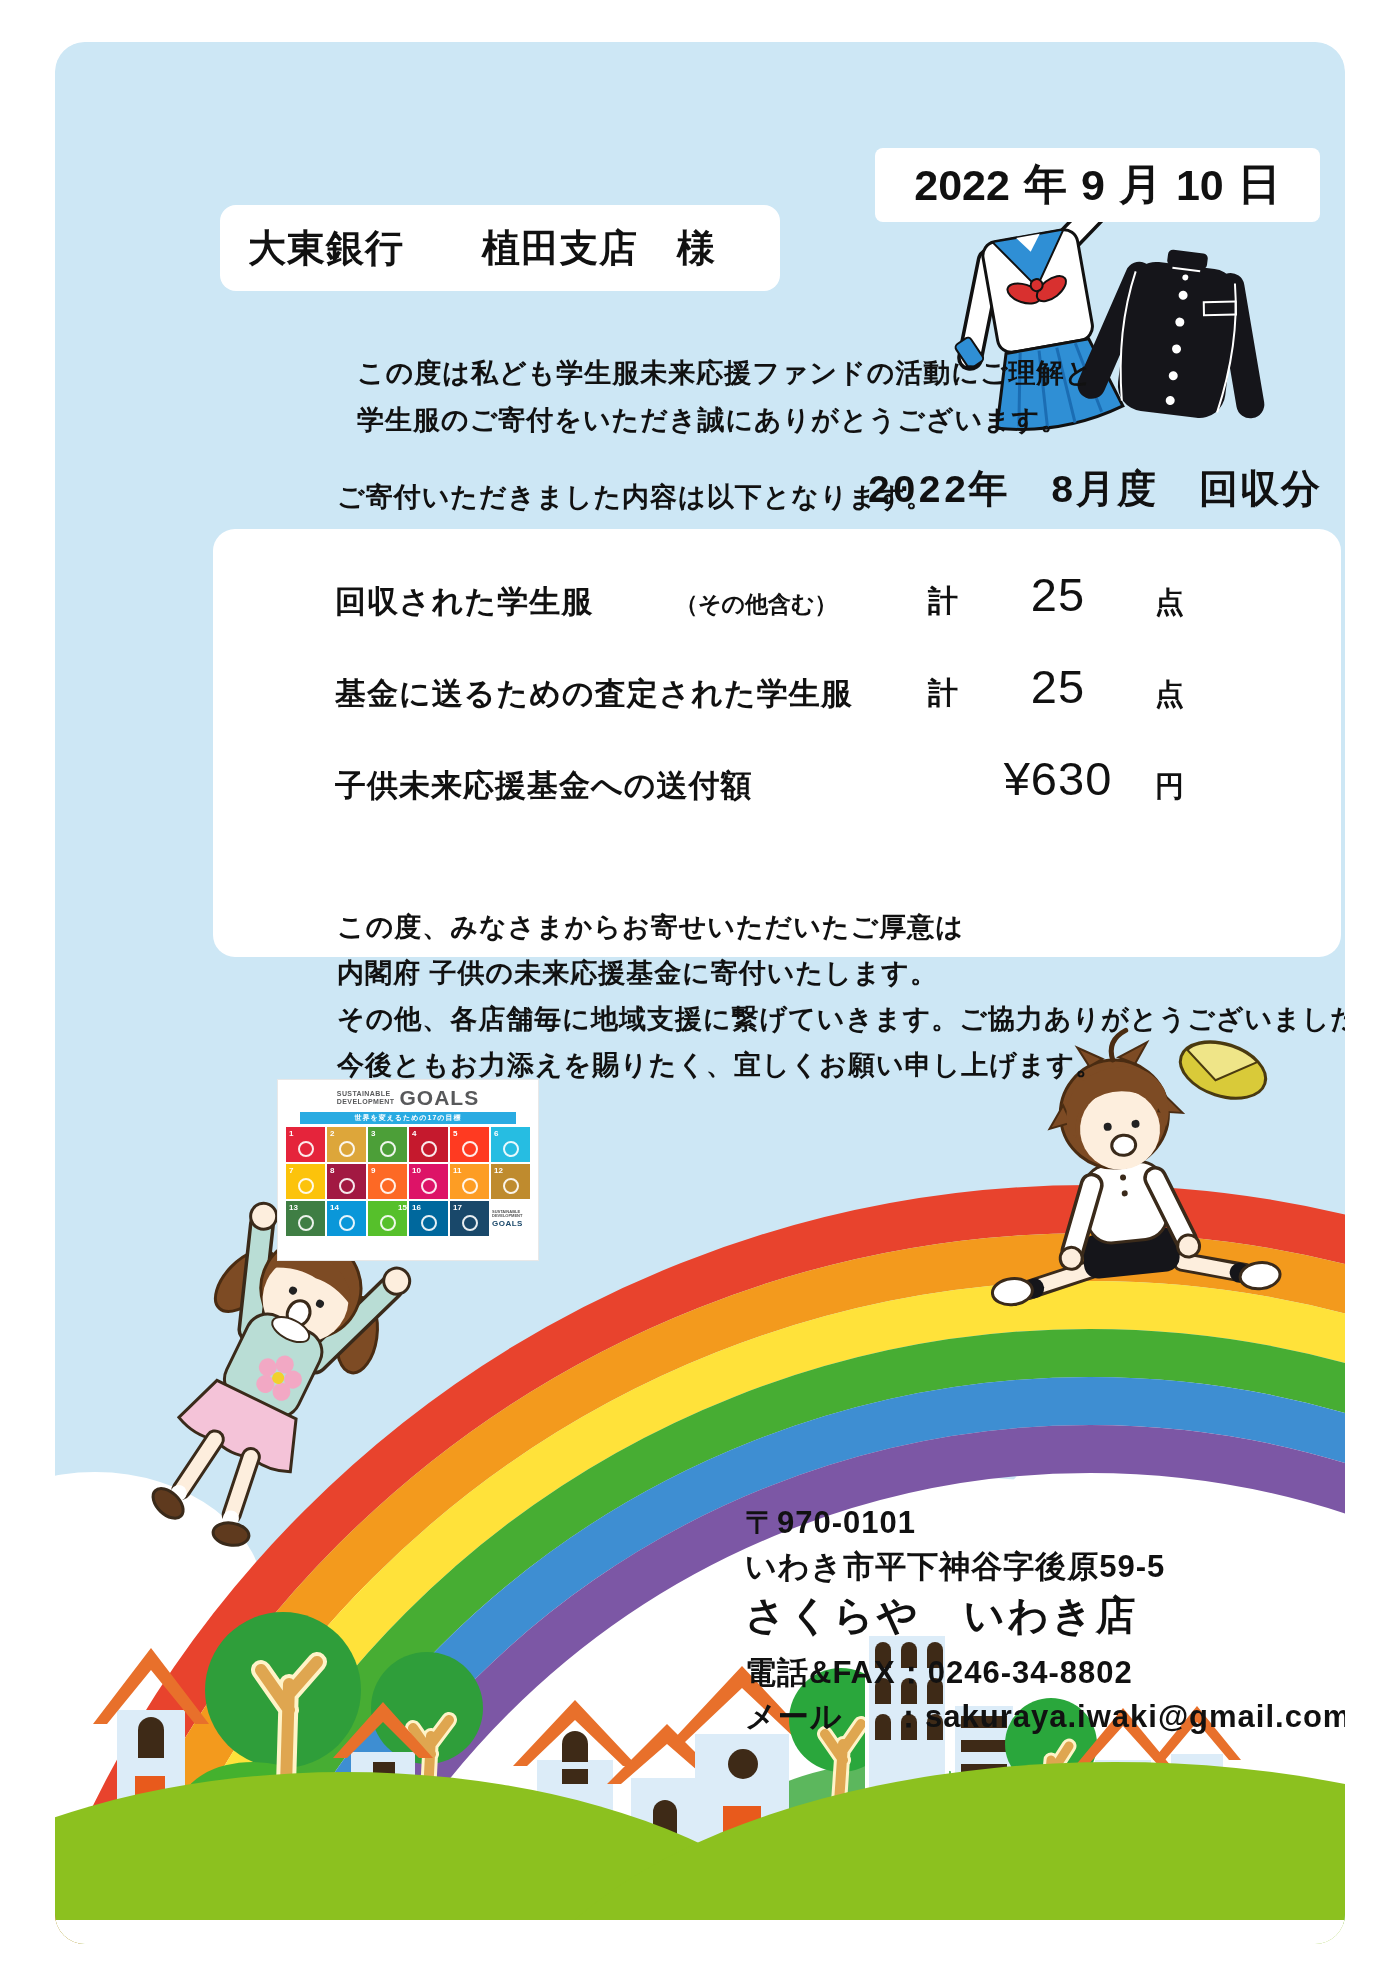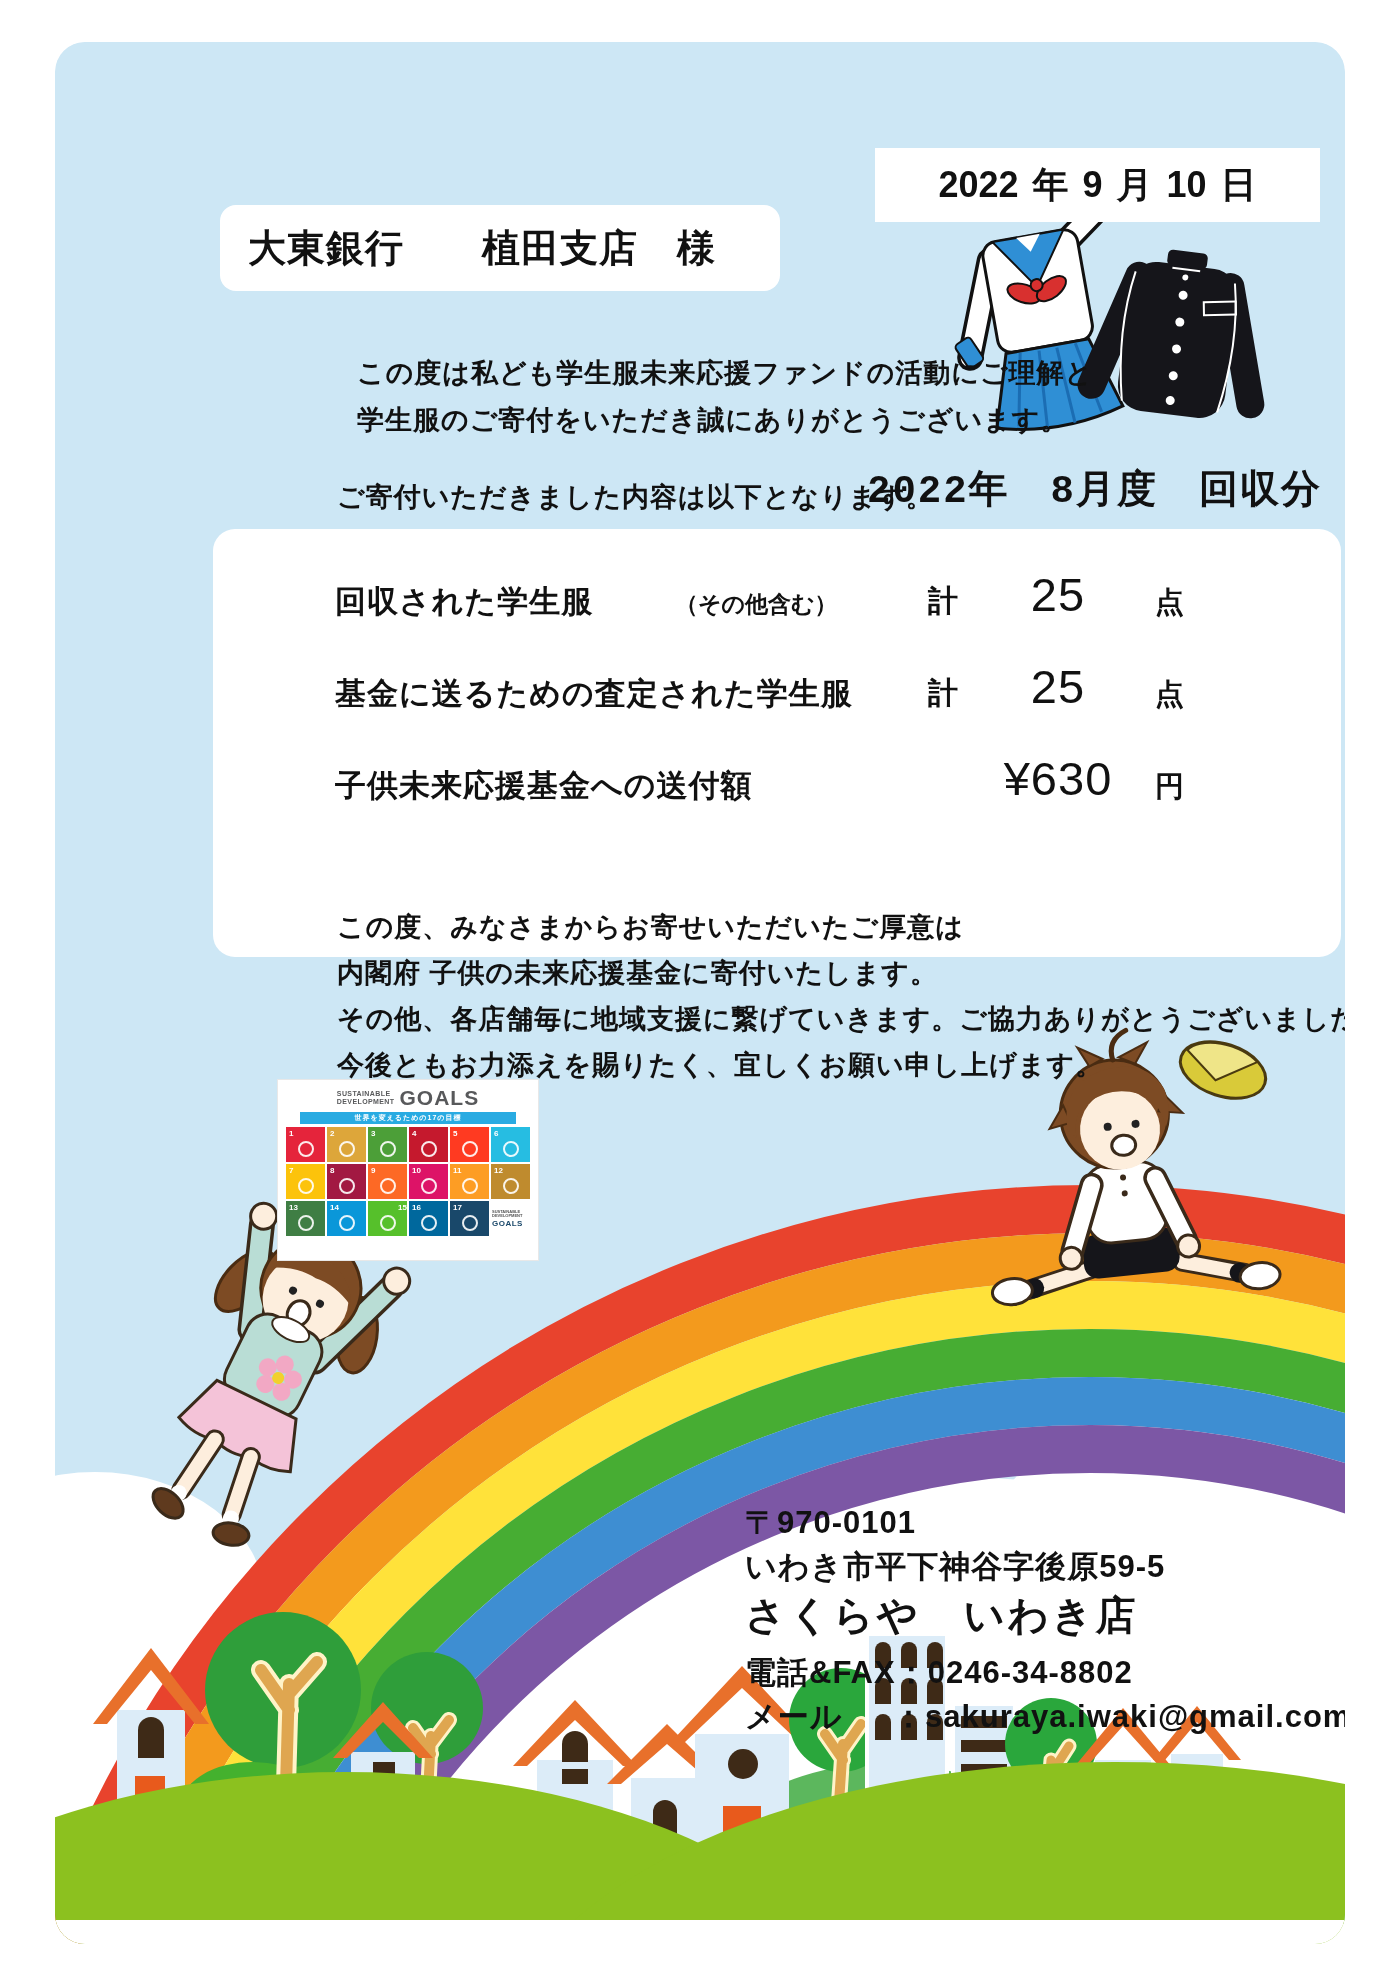--- a/index.html
+++ b/index.html
@@ -4,21 +4,21 @@
 <style>
   html,body{margin:0;padding:0;background:#ffffff;}
   .page{position:relative;width:1400px;height:1979px;background:#ffffff;overflow:hidden;
         font-family:"Liberation Sans","DejaVu Sans",sans-serif;color:#111;}
   .panel{position:absolute;left:55px;top:42px;width:1290px;height:1902px;border-radius:30px;overflow:hidden;background:#ffffff;}
   .scene{position:absolute;left:0;top:0;width:1290px;height:1902px;}
   .abs{position:absolute;}
   .whitebox{background:#ffffff;border-radius:16px;}
   .jp{font-weight:700;letter-spacing:1px;}
   
-  .datebox{left:820px;top:106px;width:445px;height:74px;border-radius:0;display:flex;align-items:center;justify-content:center;gap:14px;font-size:36px;font-weight:600;z-index:5;}
+  .datebox{left:820px;top:106px;width:445px;height:74px;border-radius:8px;display:flex;align-items:center;justify-content:center;gap:14px;font-size:43px;font-weight:600;z-index:5;}
   .datebox span{display:inline-block;}
   
   .recipient{left:165px;top:163px;width:560px;height:86px;border-radius:16px;display:flex;align-items:center;padding-left:28px;box-sizing:border-box;font-size:38px;z-index:5;}
   
   .intro{left:282px;top:308px;font-size:27px;line-height:47px;z-index:5;margin-left:20px;}
   .lead{left:282px;top:437px;font-size:27px;z-index:5;}
   .period{left:812px;top:420px;font-size:39px;font-weight:600;letter-spacing:2px;z-index:5;font-family:Liberation Mono, monospace;}
   
   .sumbox{left:158px;top:487px;width:1092px;height:428px;border-radius:22px;z-index:4;padding-left:36px;}
   .sum-row{position:absolute;left:0;width:100%;height:70px;}

